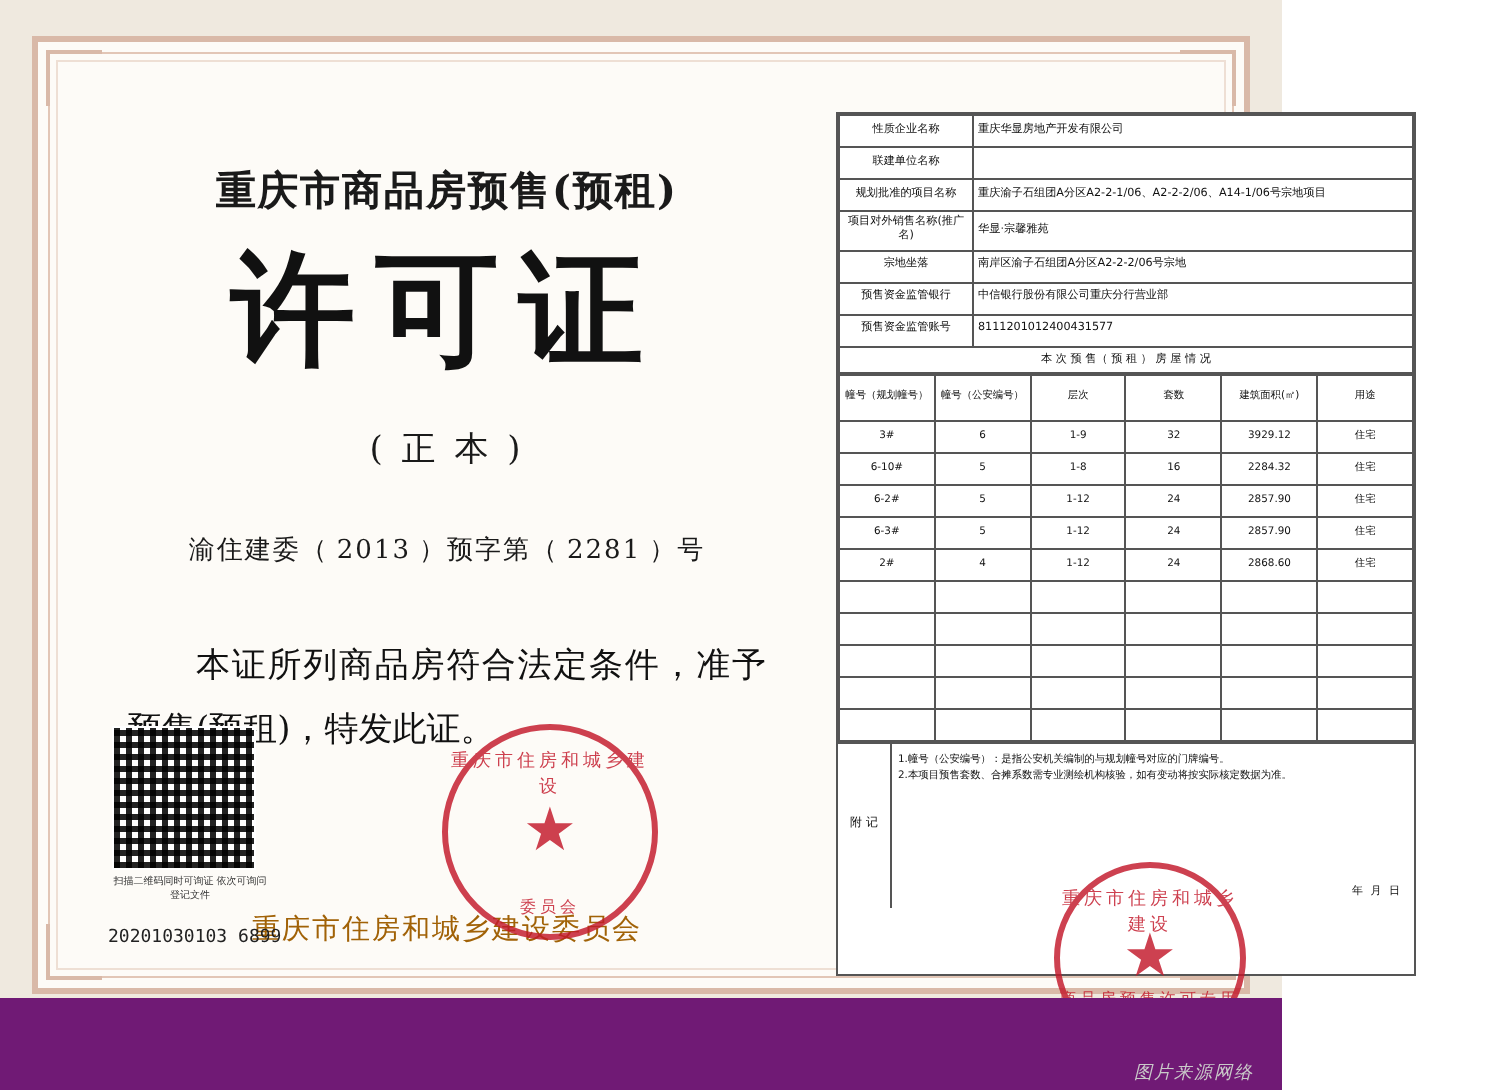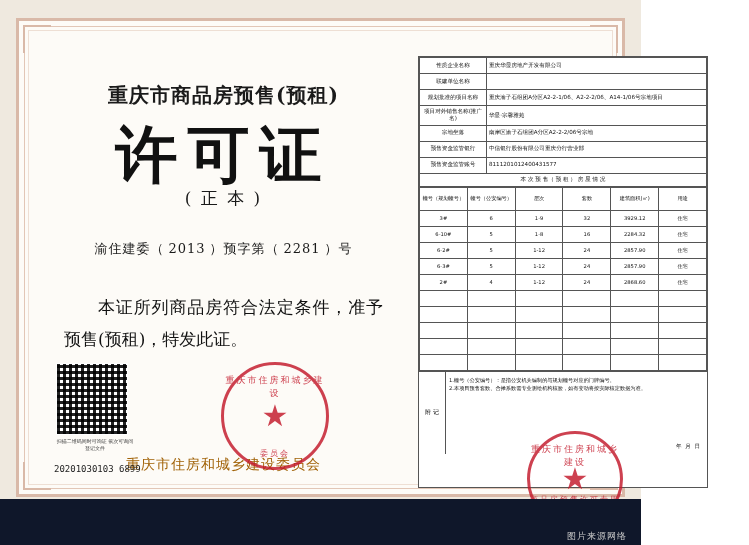--- a/index.html
+++ b/index.html
@@ -93,20 +93,21 @@
     text-align: center;
     margin-top: 13px;
     line-height: 1.05;
   }
 
   #subtitle {
     font-family: "DejaVu Serif", "Liberation Serif", serif;
     font-size: 17px;
     color: #1a1a1a;
     text-align: center;
+    margin-top: 26px;
     letter-spacing: 2px;
   }
 
   #number-line {
     font-family: "DejaVu Serif", "Liberation Serif", serif;
     font-size: 13px;
     color: #1a1a1a;
     text-align: center;
     margin-top: 30px;
     letter-spacing: 1px;
@@ -302,21 +303,22 @@
     letter-spacing: 1px;
   }
 
   
   #bottom-strip {
     position: absolute;
     left: 0;
     right: 0;
     bottom: 0;
     height: 46px;
-    background: #0f172a;
+    background: #701a75;
+    font-style: italic;
   }
   #watermark {
     position: absolute;
     right: 14px;
     bottom: 2px;
     font-size: 9px;
     color: #c9c9c9;
     letter-spacing: 1px;
   }
 </style>

